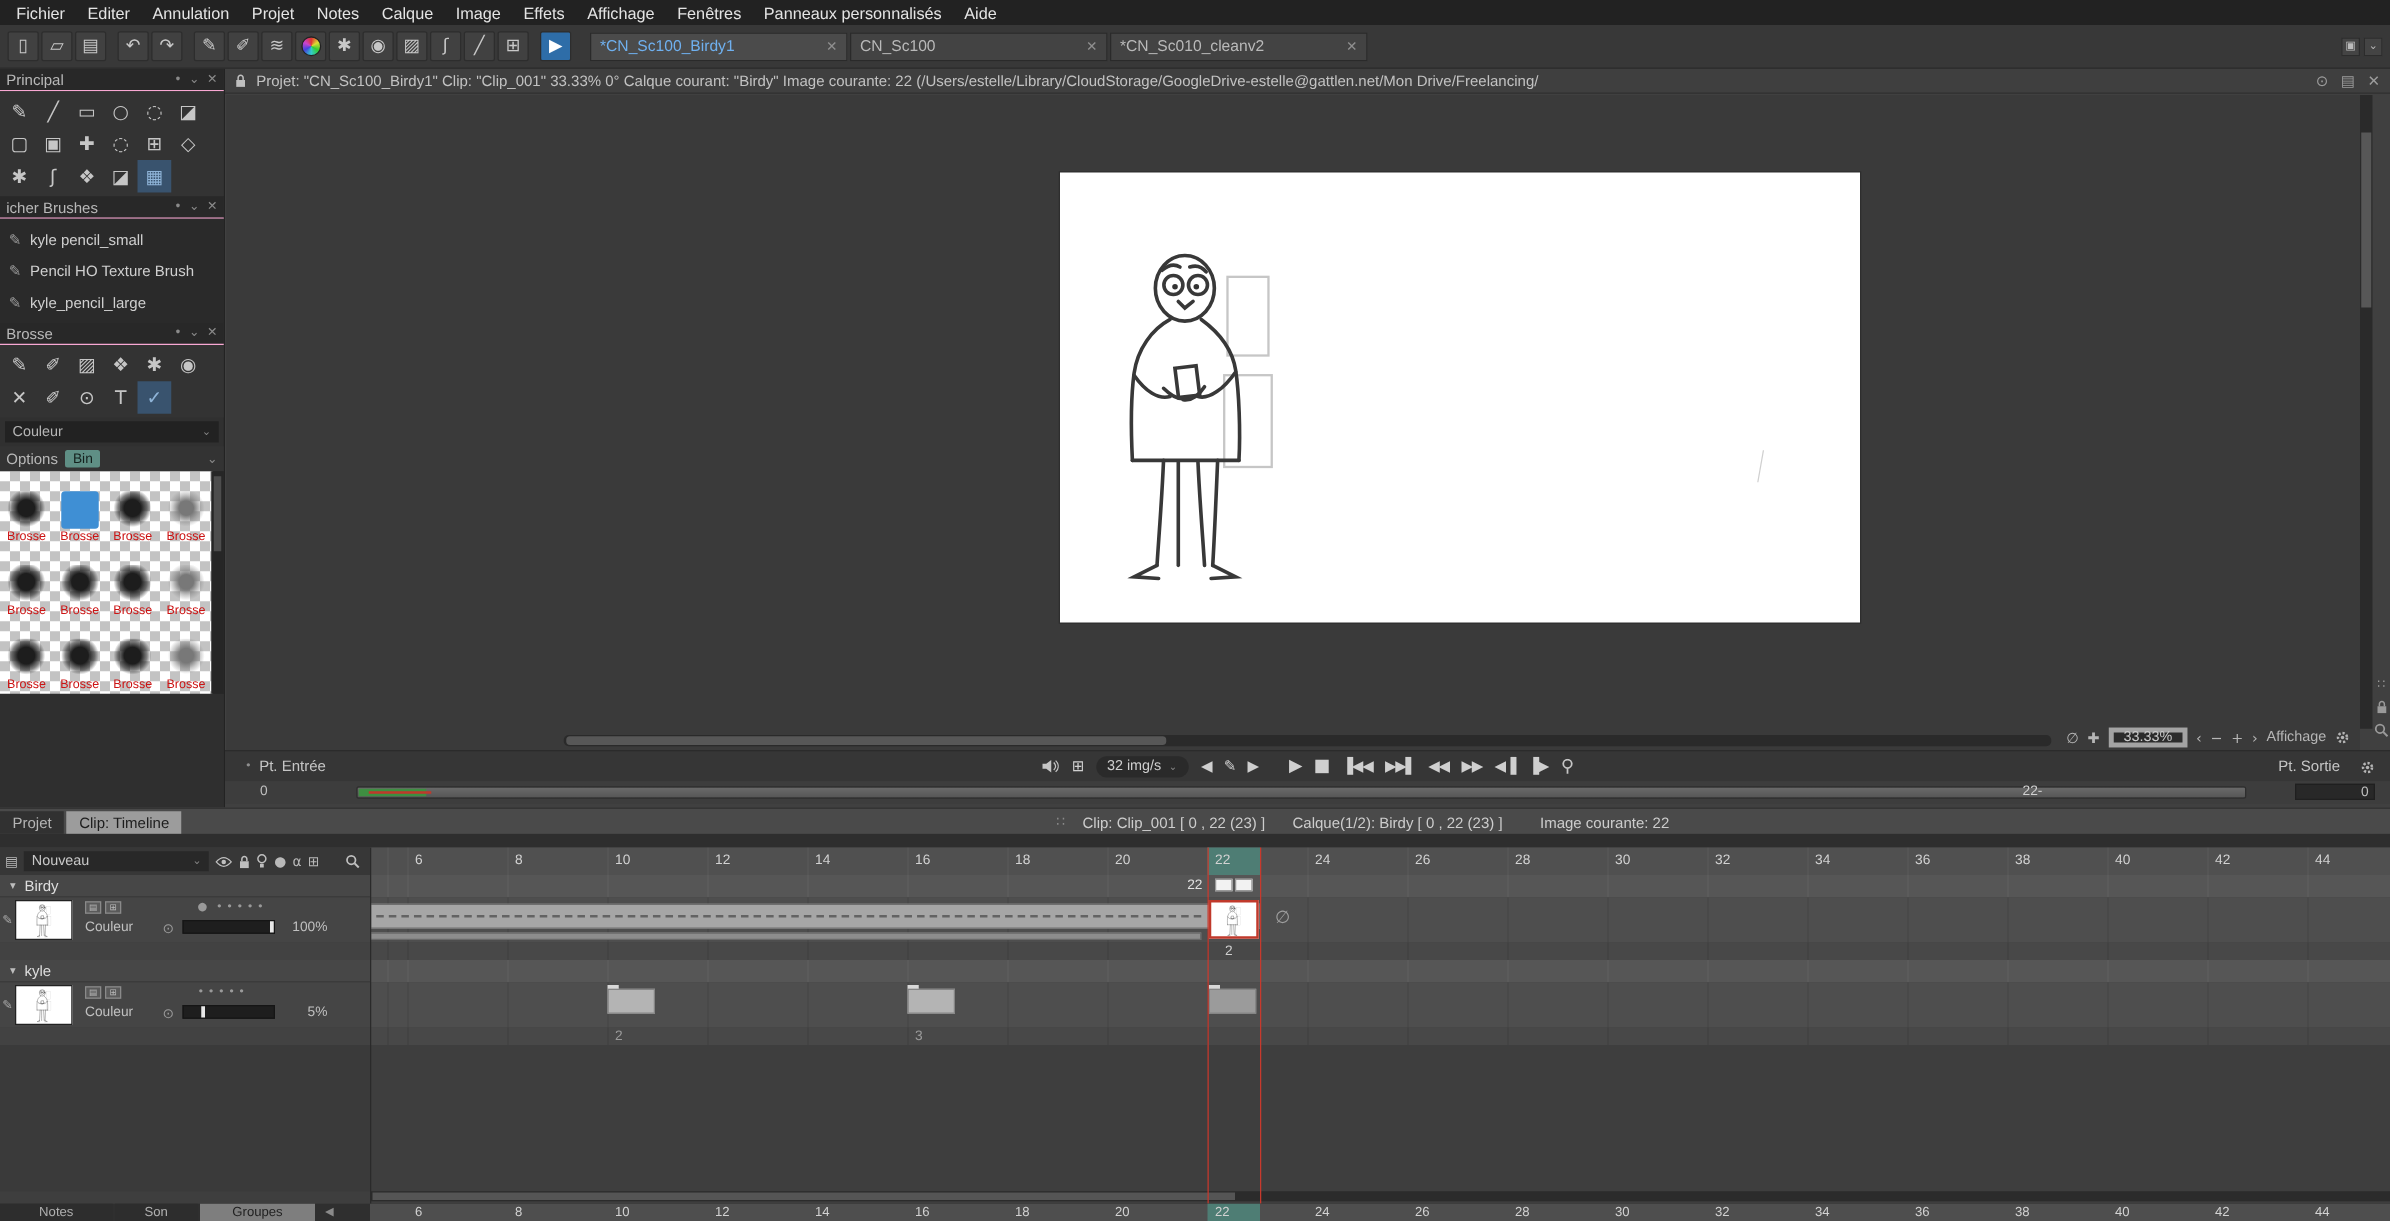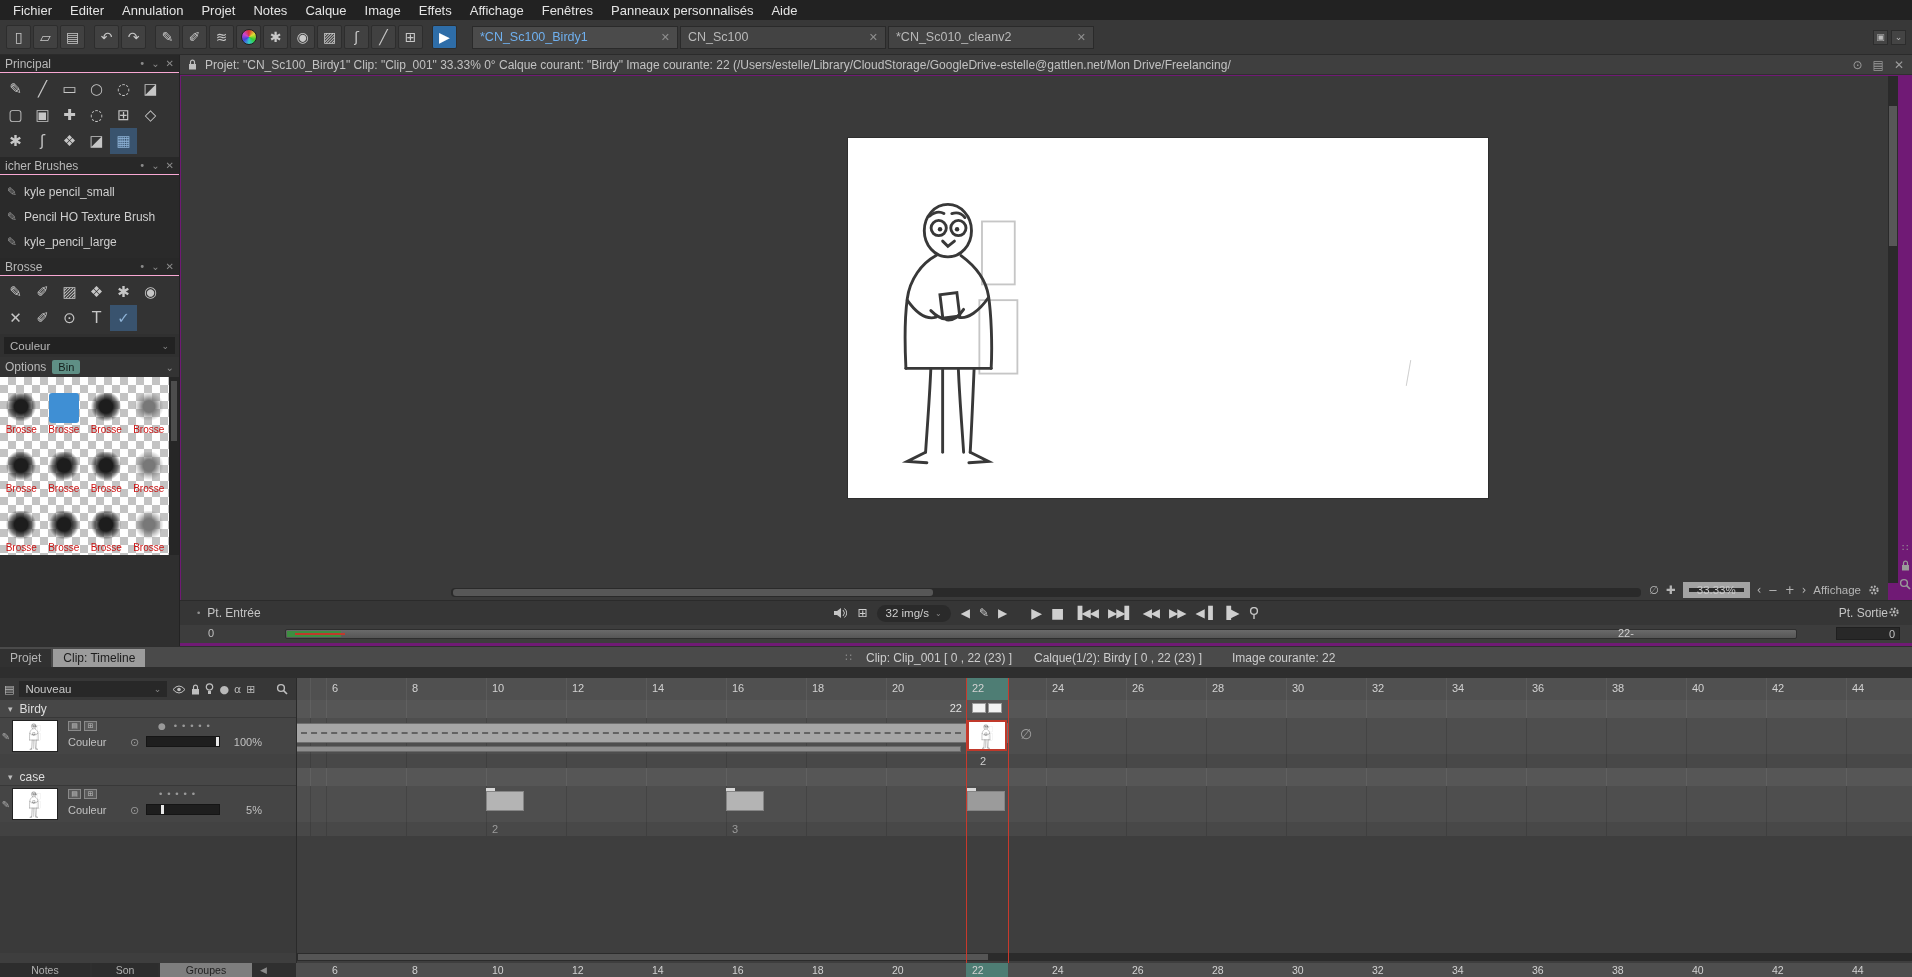--- a/index.html
+++ b/index.html
@@ -1,17 +1,17 @@
 <!DOCTYPE html>
 <html><head>
 <meta charset="utf-8">
 <style>
 *{margin:0;padding:0;box-sizing:border-box}
 html,body{background:#1b1b1b}
-.app{position:relative;width:1912px;height:977px;overflow:hidden;background:#701a75;font-family:"Liberation Sans",sans-serif;color:#d6d6d6}
+.app{position:relative;width:1912px;height:977px;overflow:hidden;background:#404040;font-family:"Liberation Sans",sans-serif;color:#d6d6d6}
 .g{font-family:"DejaVu Sans",sans-serif}
 
 .menubar{position:absolute;top:0;left:0;width:100%;height:20px;background:#222;display:flex;align-items:center;padding-left:4px;font-size:13px;color:#e4e4e4;z-index:40}
 .menu-item{padding:1px 9px;cursor:default}
 
 .toolbar{position:absolute;top:20px;left:0;width:100%;height:35px;background:#383838;border-bottom:1px solid #2b2b2b;display:flex;align-items:center;padding-left:5px;z-index:39}
 .tbtn{width:25px;height:24px;margin:0 1px;display:flex;align-items:center;justify-content:center;font-size:14px;color:#c8c8c8;background:#414141;border:1px solid #2d2d2d;border-radius:2px}
 .tsep{width:7px}
 .colorwheel{width:16px;height:16px;border-radius:50%;background:conic-gradient(#d33,#dd3,#3c3,#3cc,#44d,#c4c,#d33);border:1px solid #222}
 .bluebtn{background:#2e6da8;color:#fff}
@@ -49,28 +49,28 @@
 .binscroll{position:absolute;right:0;top:0;width:10px;height:178px;background:#262626}
 .binscroll i{position:absolute;left:2px;top:4px;width:6px;height:60px;background:#4d4d4d}
 .leftfill{flex:1;background:#2f2f2f}
 
 .viewport{position:absolute;left:181px;top:76px;width:1707px;height:524px;background:#3a3a3a}
 .canvas{position:absolute;left:667px;top:62px;width:640px;height:360px;background:#fff;box-shadow:0 0 0 1px #2e2e2e}
 .stray{position:absolute;left:560px;top:222px;width:1px;height:26px;background:#cfcfcf;transform:rotate(10deg)}
 .hscroll{position:absolute;left:270px;top:512px;width:1190px;height:9px;background:#2a2a2a;border-radius:4px}
 .hscroll i{position:absolute;left:2px;top:1px;width:480px;height:7px;background:#575757;border-radius:3px}
 .zoomrow{position:absolute;right:8px;top:505px;height:18px;display:flex;align-items:center;gap:7px;font-size:11.5px;color:#b5b5b5}
-.zoombox{background:#2c2c2c;border:6px solid #a3a3a3;padding:0 8px;height:16px;display:flex;align-items:center;color:#c9c9c9}
+.zoombox{background:#2c2c2c;border:4px solid #a3a3a3;padding:0 8px;height:16px;display:flex;align-items:center;color:#c9c9c9}
 .vscroll{position:absolute;left:1888px;top:76px;width:10px;height:507px;background:#2a2a2a;z-index:12}
 .vscroll i{position:absolute;left:1px;top:30px;width:8px;height:140px;background:#575757}
 .rightstrip{position:absolute;left:1898px;top:76px;width:14px;height:524px;display:flex;flex-direction:column;justify-content:flex-end;align-items:center;gap:7px;padding-bottom:10px;color:#9a9a9a;font-size:10px;z-index:12}
 
 .transport{position:absolute;left:180px;top:600px;width:1732px;height:25px;background:#363636;border-top:1px solid #2b2b2b;display:flex;align-items:center;font-size:12px;color:#c5c5c5}
 .tpl{position:absolute;left:16px;display:flex;align-items:center;gap:6px}
-.tpr{position:absolute;right:12px;display:flex;align-items:flex-start;gap:0}
+.tpr{position:absolute;right:12px;display:flex;align-items:flex-end;gap:16px}
 .tpc{margin:0 auto;display:flex;align-items:center;gap:10px}
 .fpspill{background:#2a2a2a;border-radius:9px;height:17px;display:flex;align-items:center;gap:6px;padding:0 9px;font-size:11.5px;color:#cfcfcf}
 .pbtn{color:#cfcfcf;font-size:12px;letter-spacing:-1px}
 
 .framebar{position:absolute;left:180px;top:625px;width:1732px;height:18px;background:#3d3d3d;font-size:11px;color:#c0c0c0}
 .fb0{position:absolute;left:28px;top:2px}
 .fbtrack{position:absolute;left:105px;top:4px;width:1512px;height:10px;background:linear-gradient(#6a6a6a,#565656);border:1px solid #2e2e2e;border-radius:2px}
 .fbgreen{position:absolute;left:1px;top:1px;width:54px;height:6px;background:#3e8e41}
 .fbred{position:absolute;left:9px;top:3px;width:50px;height:2px;background:#c0392b}
 .fbmark{position:absolute;left:1438px;top:2px;color:#d0d0d0}
@@ -573,21 +573,21 @@
             <i style="left: calc(100% - 3px);"></i>
           </div>
         <span class="lval">100%</span>
       </div>
     </div>
 
     <div class="lpanel" style="top:87px;height:14px;background:#424242"></div>
 
     <div class="lpanel grphead" style="top:101px;height:18px">
       <span class="tri g">▾</span>
-      <span>case</span>
+      <span>kyle</span>
     </div>
 
     <div class="lpanel lrow" style="top:119px;height:36px">
       <div class="lpen g">✎</div>
       <div class="lthumb">
           <svg class="mini" viewBox="46 10 112 214">
             <use href="#sketch"></use>
           </svg>
         </div>
       <div class="lmain">

